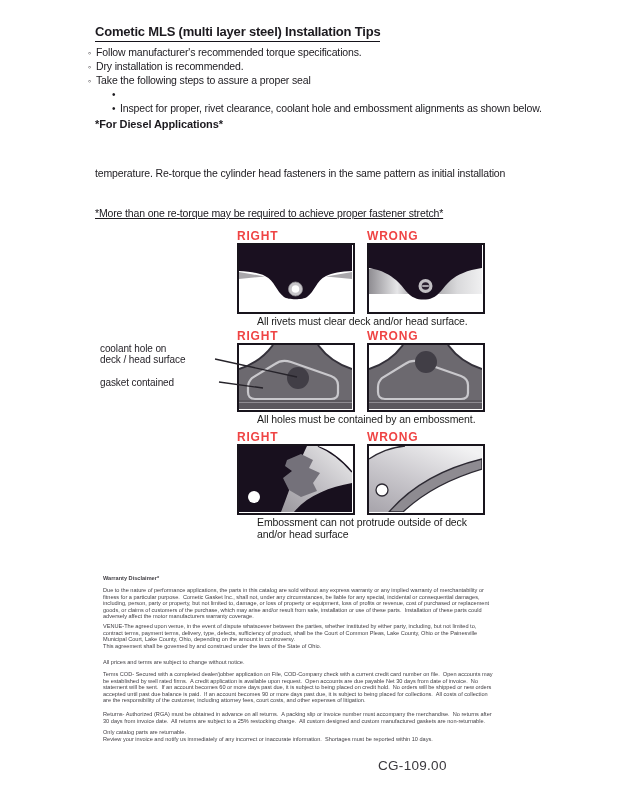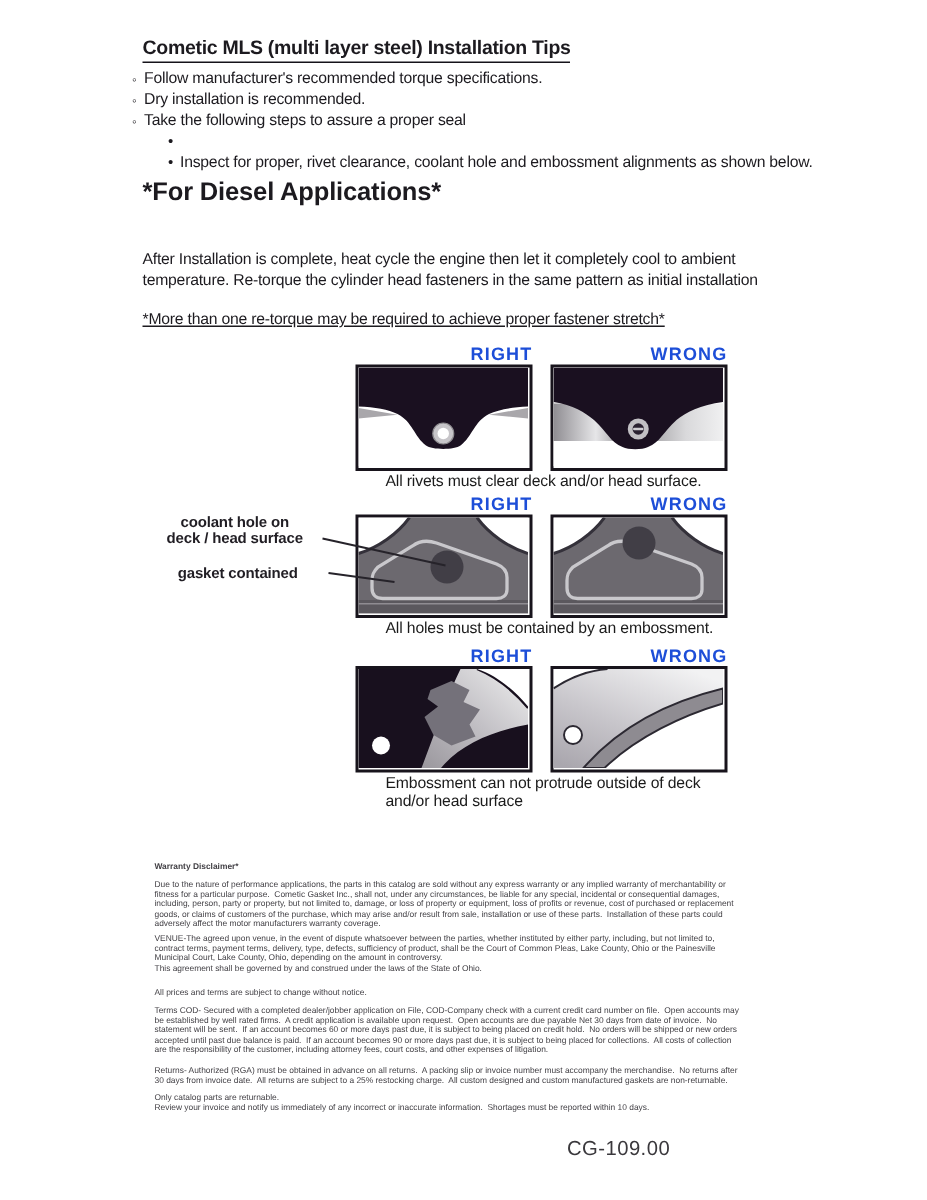--- a/index.html
+++ b/index.html
@@ -19,35 +19,35 @@
     font-size:13px;font-weight:bold;letter-spacing:-0.2px;
     border-bottom:1.5px solid #15131a;padding-bottom:2px;
   }
   
   .bullets{left:88px;top:46px;font-size:10.5px;letter-spacing:-0.15px;}
   .b-row{display:flex;line-height:13.7px;}
   .b-mark{width:8px;font-size:9px;line-height:14px;}
   .sub{margin-left:24px;}
   .sub .b-mark{font-size:10px;}
   
-  .diesel-head{left:95px;top:118px;font-size:17px;font-weight:bold;letter-spacing:-0.1px;}
+  .diesel-head{left:95px;top:118px;font-size:11px;font-weight:bold;letter-spacing:-0.1px;}
   .para{left:95px;font-size:10.5px;letter-spacing:-0.15px;line-height:14px;}
   
   .dlabel{
-    width:118px;text-align:right;
-    font-size:12px;font-weight:bold;letter-spacing:0.8px;color:#1d4ed8;
+    width:118px;text-align:left;
+    font-size:12px;font-weight:bold;letter-spacing:0.8px;color:#ef4444;
   }
   .dbox{
     width:118px;box-sizing:border-box;
     border:2.5px solid #18141c;background:#fff;
   }
   .dbox svg{display:block;}
   .h71{height:71px;} .h69{height:69px;}
   .cap{font-size:10.5px;letter-spacing:-0.1px;line-height:11.5px;color:#1b1b1b;margin-left:20px;}
-  .anno{font-size:10px;letter-spacing:-0.1px;color:#211e24;text-align:center;line-height:11px;font-weight:bold;}
+  .anno{font-size:10px;letter-spacing:-0.1px;color:#211e24;text-align:left;line-height:11px;}
   .overlay{pointer-events:none;z-index:5;}
   
   .fine{font-size:5.6px;line-height:6.5px;color:#413f44;letter-spacing:0;}
   .fine-head{font-weight:bold;}
   .footer-code{
     left:378px;top:758px;
     font-size:13.5px;color:#3a383c;letter-spacing:0.3px;
   }
 </style>
 </head>
@@ -74,21 +74,20 @@
       <span class="b-mark">•</span>
     </div>
     <div class="b-row sub">
       <span class="b-mark">•</span>
       <span class="line">Inspect for proper, rivet clearance, coolant hole and embossment alignments as shown below.</span>
     </div>
   </div>
 
   <div class="abs diesel-head line">*For Diesel Applications*</div>
   <div class="abs para" style="top:166px;">
-    <div class="line">After Installation is complete, heat cycle the engine then let it completely cool to ambient</div>
     <div class="line">temperature. Re-torque the cylinder head fasteners in the same pattern as initial installation</div>
   </div>
   <div class="abs para line" style="top:206px;text-decoration:underline;">*More than one re-torque may be required to achieve proper fastener stretch*</div>
 
   <div class="abs dlabel" style="left:237px;top:229px;">RIGHT</div>
   <div class="abs dlabel" style="left:367px;top:229px;">WRONG</div>
 
   <div class="abs dbox h71" style="left:237px;top:243px;">
     <svg width="113" height="66" viewBox="0 0 113 66">
       <rect x="0" y="0" width="113" height="66" fill="#ffffff"></rect>

